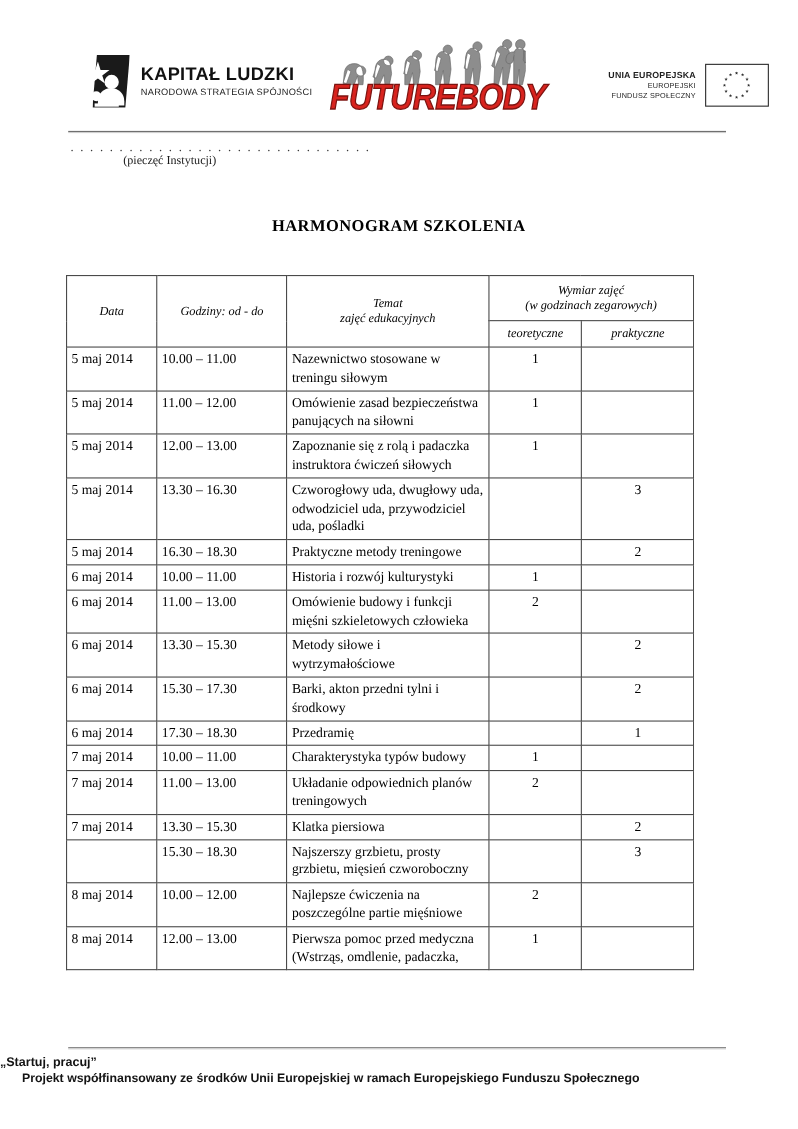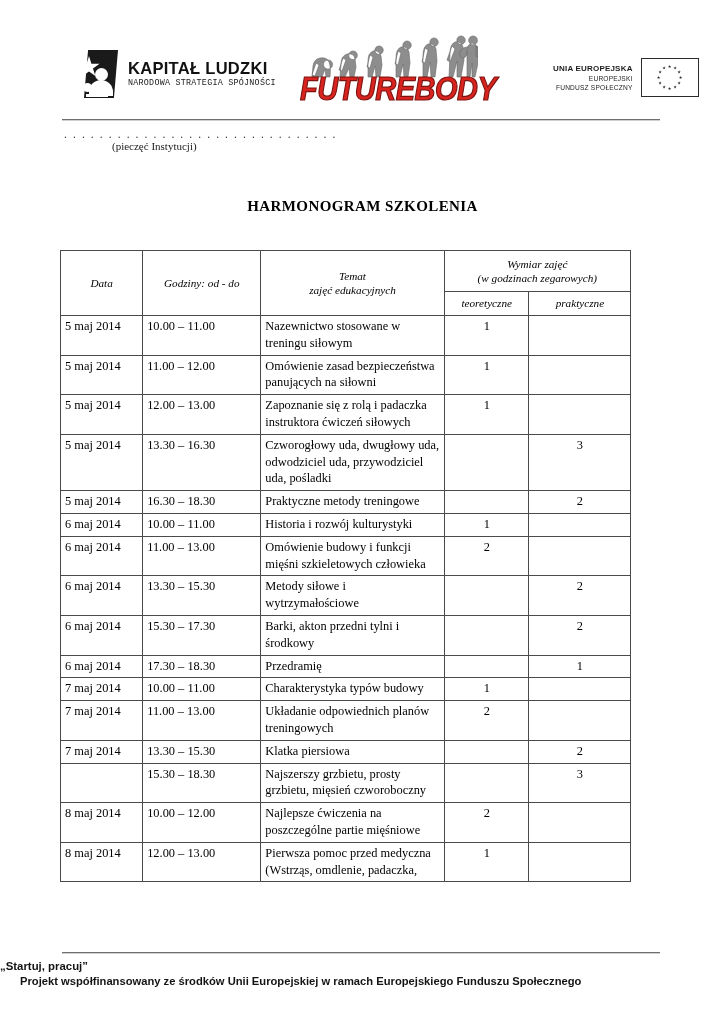--- a/index.html
+++ b/index.html
@@ -81,21 +81,21 @@
   }
   .kl-text-1 {
     font-family: "Liberation Sans", sans-serif;
     font-weight: bold;
     font-size: 16.5px;
     letter-spacing: .3px;
     line-height: 18px;
     color: #111;
   }
   .kl-text-2 {
-    font-family: Liberation Mono, monospace;
+    font-family: Liberation Sans, sans-serif;
     font-size: 8.4px;
     letter-spacing: .25px;
     line-height: 11px;
     color: #222;
     margin-top: 1px;
   }
 
   
   .fb-logo {
     position: absolute;

